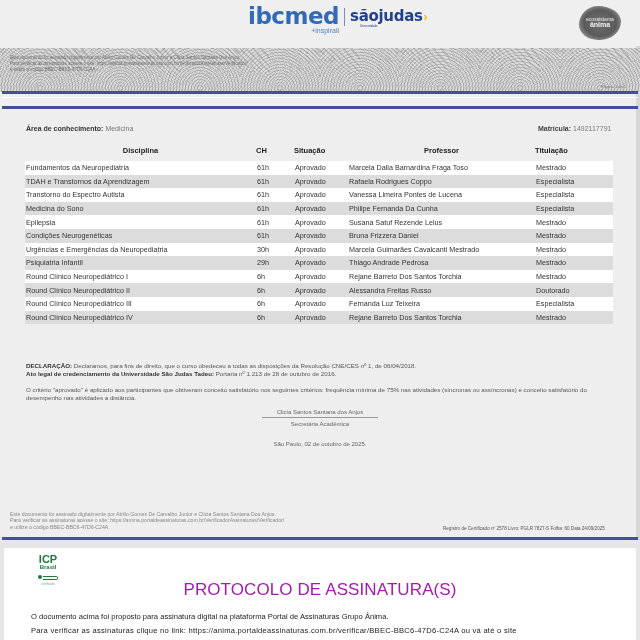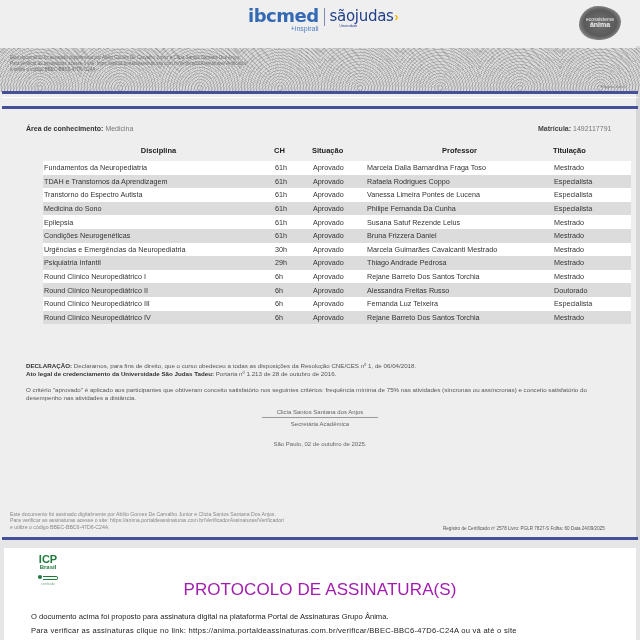--- a/index.html
+++ b/index.html
@@ -7,24 +7,24 @@
     body { font-family: "Liberation Sans", sans-serif; color: #333; position: relative; }
 
     
     .page1 {
       position: absolute; left: 0; top: 0; width: 640px; height: 540px;
       background: #eeeeee;
       border-right: 4px solid #d7d7da;
     }
     .header { position: absolute; left: 0; top: 0; width: 640px; height: 46px; background: #efefef; }
     .logo-wrap { position: absolute; left: 248px; top: 6px; height: 30px; display: flex; align-items: flex-start; }
-    .logo-ibc { font-family: "DejaVu Sans", sans-serif; color: #3469b5; font-size: 18px; font-weight: bold; letter-spacing: -0.5px; line-height: 20px; }
+    .logo-ibc { font-family: "DejaVu Sans", sans-serif; color: #3469b5; font-size: 23px; font-weight: bold; letter-spacing: -0.5px; line-height: 20px; }
     .logo-ibc-sub { font-size: 7px; color: #4c7fc2; display: block; text-align: right; margin-top: -1px; }
     .logo-sep { width: 1px; height: 18px; background: #7a8db0; margin: 2px 5px 0 5px; }
-    .logo-sj { font-family: "DejaVu Sans", sans-serif; color: #22418a; font-size: 15px; font-weight: normal; line-height: 20px; letter-spacing: -0.3px; }
+    .logo-sj { font-family: "DejaVu Sans", sans-serif; color: #22418a; font-size: 15px; font-weight: bold; line-height: 20px; letter-spacing: -0.3px; }
     .logo-sj-sub { font-size: 3px; color: #22418a; display: block; margin-left: 10px; margin-top: -2px; }
     .logo-chevron { color: #f2b600; font-size: 12px; font-weight: bold; margin-left: 1px; line-height: 14px; }
     .eco-badge {
       position: absolute; left: 579px; top: 6px; width: 42px; height: 34px;
       background: radial-gradient(ellipse at center, #707070 0%, #5a5a5a 55%, #9a9a9a 80%, #d0d0d0 100%);
       border-radius: 45% 55% 50% 45% / 55% 45% 55% 45%;
       color: #f0f0f0; font-size: 5px; text-align: center; padding-top: 10px; line-height: 6px;
     }
     .eco-badge b { font-size: 7px; display: block; }
 
@@ -41,21 +41,21 @@
     .band1 { position: absolute; left: 2px; top: 91px; width: 636px; height: 3px; background: #44509a; }
     .band2 { position: absolute; left: 2px; top: 97px; width: 636px; height: 1px; background: #ffffff; }
     .band3 { position: absolute; left: 2px; top: 106px; width: 636px; height: 3px; background: #44509a; }
 
     .area { position: absolute; left: 26px; top: 125px; font-size: 7px; color: #444; }
     .area b { font-weight: bold; color: #333; }
     .area span.val { color: #777; }
     .matricula { position: absolute; left: 538px; top: 125px; font-size: 7px; color: #777; }
     .matricula b { color: #444; }
 
-    table.grades { position: absolute; left: 25px; top: 145px; width: 588px; border-collapse: collapse; font-size: 7.2px; color: #333; margin-left: 18px; }
+    table.grades { position: absolute; left: 25px; top: 145px; width: 588px; border-collapse: collapse; font-size: 7.2px; color: #333; }
     table.grades th { font-weight: bold; font-size: 7.5px; color: #222; height: 16px; text-align: left; padding-bottom: 6px; }
     table.grades td { height: 13.6px; padding: 0 0 0 1px; white-space: nowrap; }
     table.grades tbody tr:nth-child(odd) { background: #ffffff; }
     table.grades tbody tr:nth-child(even) { background: #dcdcdc; }
     .c-disc { width: 231px; }
     .c-ch { width: 38px; }
     .c-sit { width: 54px; }
     .c-prof { width: 187px; }
     .c-tit { width: 78px; }
     th.c-disc { text-align: center !important; }

